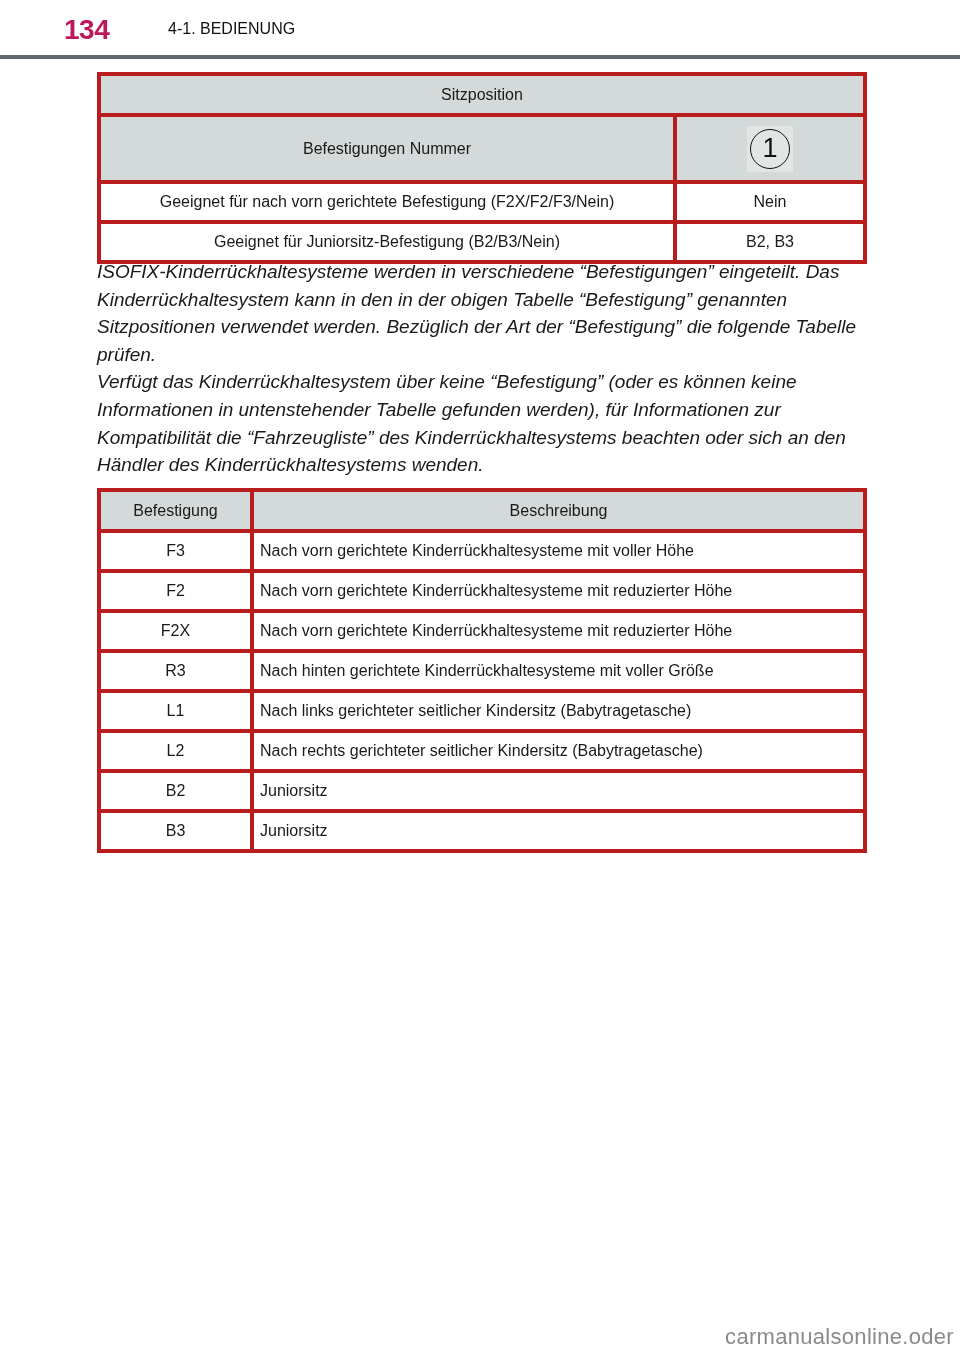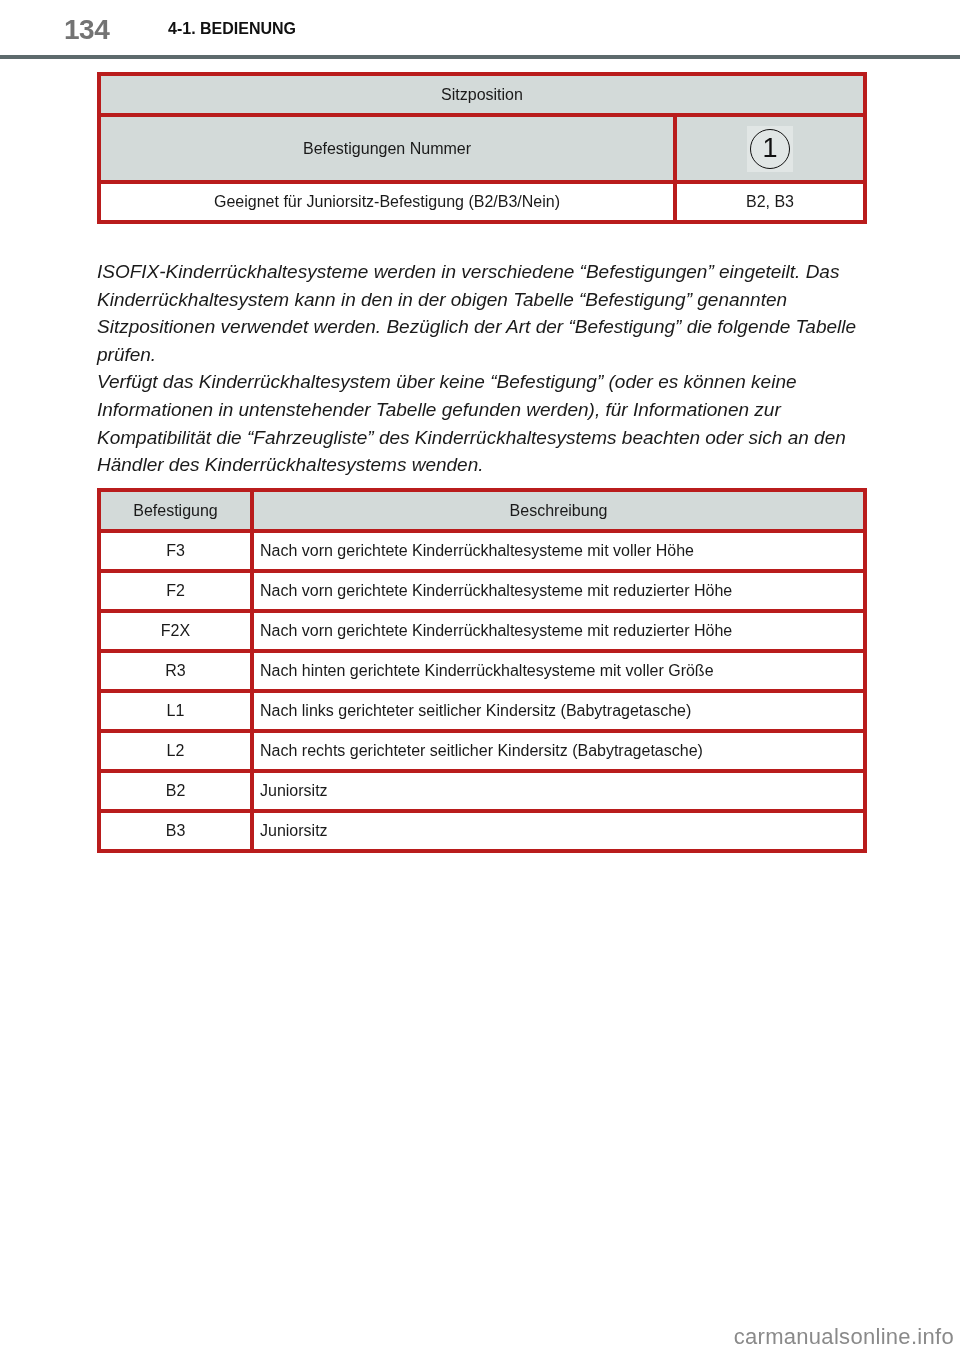--- a/index.html
+++ b/index.html
@@ -3,25 +3,25 @@
 <meta charset="utf-8">
 <style>
   html, body { margin: 0; padding: 0; }
   body {
     width: 960px; height: 1356px; position: relative; overflow: hidden;
     background: #ffffff; color: #1a1a1a;
     font-family: "Liberation Sans", sans-serif;
   }
   .page-number {
     position: absolute; left: 64px; top: 14px;
-    font-size: 28px; font-weight: bold; letter-spacing: -0.5px; color: #737373;
+    font-size: 28px; font-weight: bold; letter-spacing: -0.5px; color: #be185d;
   }
   .section-title {
     position: absolute; left: 168px; top: 20px;
-    font-size: 16px; font-weight: bold; color: #111;
+    font-size: 16px; font-weight: normal; color: #111;
   }
   .header-rule {
     position: absolute; left: 0; top: 55px; width: 960px; height: 4px;
     background: #5d6a6c;
   }
   table { border-collapse: collapse; position: absolute; left: 97px; width: 770px; }
   td, th {
     border: 4px solid #b91c1c; font-size: 16px; font-weight: normal;
     color: #1a1a1a; padding: 0 6px;
   }
@@ -69,20 +69,24 @@
   </tr>
   <tr class="r-num">
     <td class="hdr" style="width:560px">Befestigungen Nummer</td>
     <td class="hdr">
       <span class="seat-badge">
         <span class="circle">1</span>
       </span>
     </td>
   </tr>
   <tr class="r-data">
+    <td>Geeignet für nach vorn gerichtete Befestigung (F2X/F2/F3/Nein)</td>
+    <td>Nein</td>
+  </tr>
+  <tr class="r-data">
     <td>Geeignet für Juniorsitz-Befestigung (B2/B3/Nein)</td>
     <td>B2, B3</td>
   </tr>
 </tbody>
   </table>
 
 <div class="para">
   <p>ISOFIX-Kinderrückhaltesysteme werden in verschiedene “Befestigungen” eingeteilt. Das Kinderrückhaltesystem kann in den in der obigen Tabelle “Befestigung” genannten Sitzpositionen verwendet werden. Bezüglich der Art der “Befestigung” die folgende Tabelle prüfen.</p>
   <p>Verfügt das Kinderrückhaltesystem über keine “Befestigung” (oder es können keine Informationen in untenstehender Tabelle gefunden werden), für Informationen zur Kompatibilität die “Fahrzeugliste” des Kinderrückhaltesystems beachten oder sich an den Händler des Kinderrückhaltesystems wenden.</p>
 </div>
@@ -121,13 +125,13 @@
     <td class="code">B2</td>
     <td class="desc">Juniorsitz</td>
   </tr>
   <tr>
     <td class="code">B3</td>
     <td class="desc">Juniorsitz</td>
   </tr>
 </tbody>
   </table>
 
-<div class="watermark">carmanualsonline.info</div>
+<div class="watermark">carmanualsonline.oder</div>
 
 </body></html>

